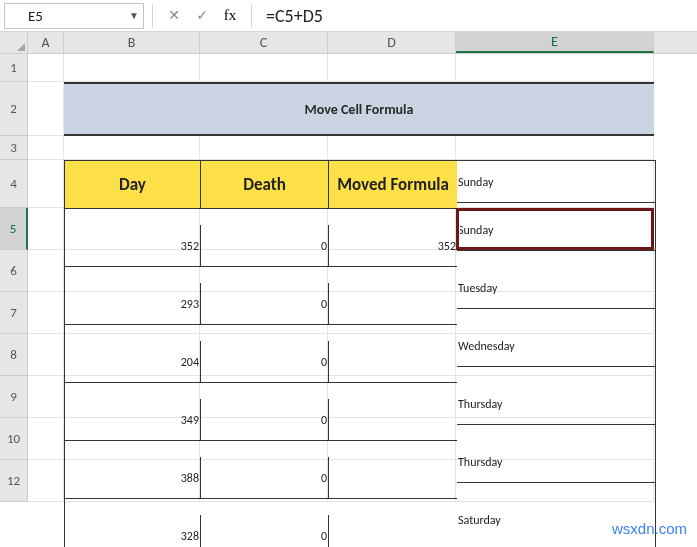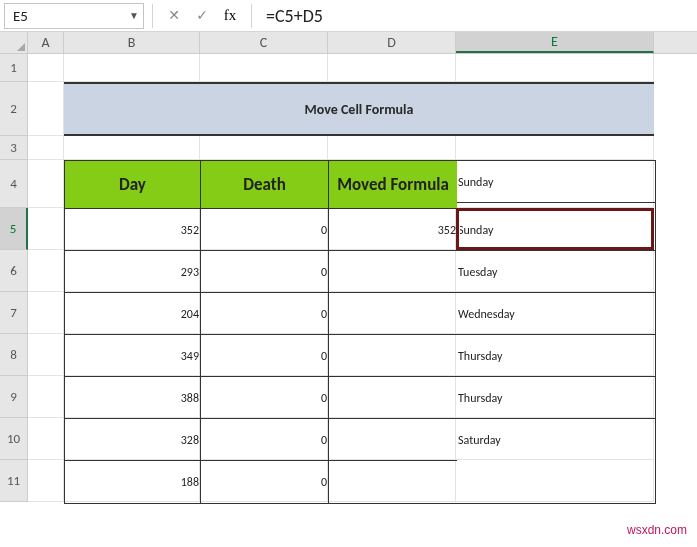--- a/index.html
+++ b/index.html
@@ -24,21 +24,21 @@
       padding-left: 4px;
       gap: 4px;
     }
     .name-box {
       width: 140px;
       height: 26px;
       border: 1px solid #c4c4c4;
       display: flex;
       align-items: center;
       justify-content: space-between;
-      padding: 0 4px 0 8px;
+      padding: 0 4px 0 23px;
       background: #fff;
     }
     .name-box span:first-child { flex: 1; }
     .name-box .dd { color: #555; font-size: 10px; }
     .sep-vert {
       width: 1px;
       height: 24px;
       background: #d4d4d4;
       margin: 0 4px;
     }
@@ -166,64 +166,64 @@
     
     .data-table {
       position: absolute;
       left: 36px;
       top: 106px;
       border: 1.5px solid #333;
       display: grid;
       grid-template-columns: 136px 128px 128px 198px;
     }
     .dt-head {
-      background: #84cc16;
+      background: #fde047;
       border-right: 1px solid #333;
       border-bottom: 1px solid #333;
       height: 48px;
       display: flex;
       align-items: center;
       justify-content: center;
       font-weight: bold;
       font-size: 17px;
       color: #222;
     }
     .dt-head:last-child { border-right: none; }
     .dt-cell {
       height: 42px;
       border-right: 1px solid #333;
       border-bottom: 1px solid #333;
       display: flex;
       align-items: center;
       padding: 0 1px;
       font-size: 12px;
     }
-    .dt-cell.num { justify-content: flex-end; }
+    .dt-cell.num { justify-content: flex-end; margin-top: 16px; }
     .dt-cell:nth-child(4),
     .dt-cell:nth-child(8),
     .dt-cell:nth-child(12),
     .dt-cell:nth-child(16),
     .dt-cell:nth-child(20),
     .dt-cell:nth-child(24),
     .dt-cell:nth-child(28) { border-right: none; }
 
     
     .active-sel {
       position: absolute;
       border: 3px solid #6a1717;
       pointer-events: none;
       box-shadow: inset 0 0 0 1px #fff;
     }
 
     .watermark {
       position: absolute;
       right: 10px;
       bottom: 10px;
-      color: #be185d;
-      font-size: 12px;
+      color: #3b82f6;
+      font-size: 15px;
       font-family: Arial, sans-serif;
     }
   </style>
 </head>
 <body>
 
 <div class="formula-bar">
   <div class="name-box">
     <span>E5</span>
     <span class="dd">▼</span>
@@ -323,21 +323,21 @@
       </div>
     <div class="row-line">
         <div class="row-h rn">10</div>
         <div class="cell col-A rn"></div>
         <div class="cell col-B rn"></div>
         <div class="cell col-C rn"></div>
         <div class="cell col-D rn"></div>
         <div class="cell col-E rn"></div>
       </div>
     <div class="row-line">
-        <div class="row-h rn">11</div>
+        <div class="row-h rn">12</div>
         <div class="cell col-A rn"></div>
         <div class="cell col-B rn"></div>
         <div class="cell col-C rn"></div>
         <div class="cell col-D rn"></div>
         <div class="cell col-E rn"></div>
       </div>
   </div>
 
   <div class="sheet-body">
     <div class="title-banner">Move Cell Formula</div>

